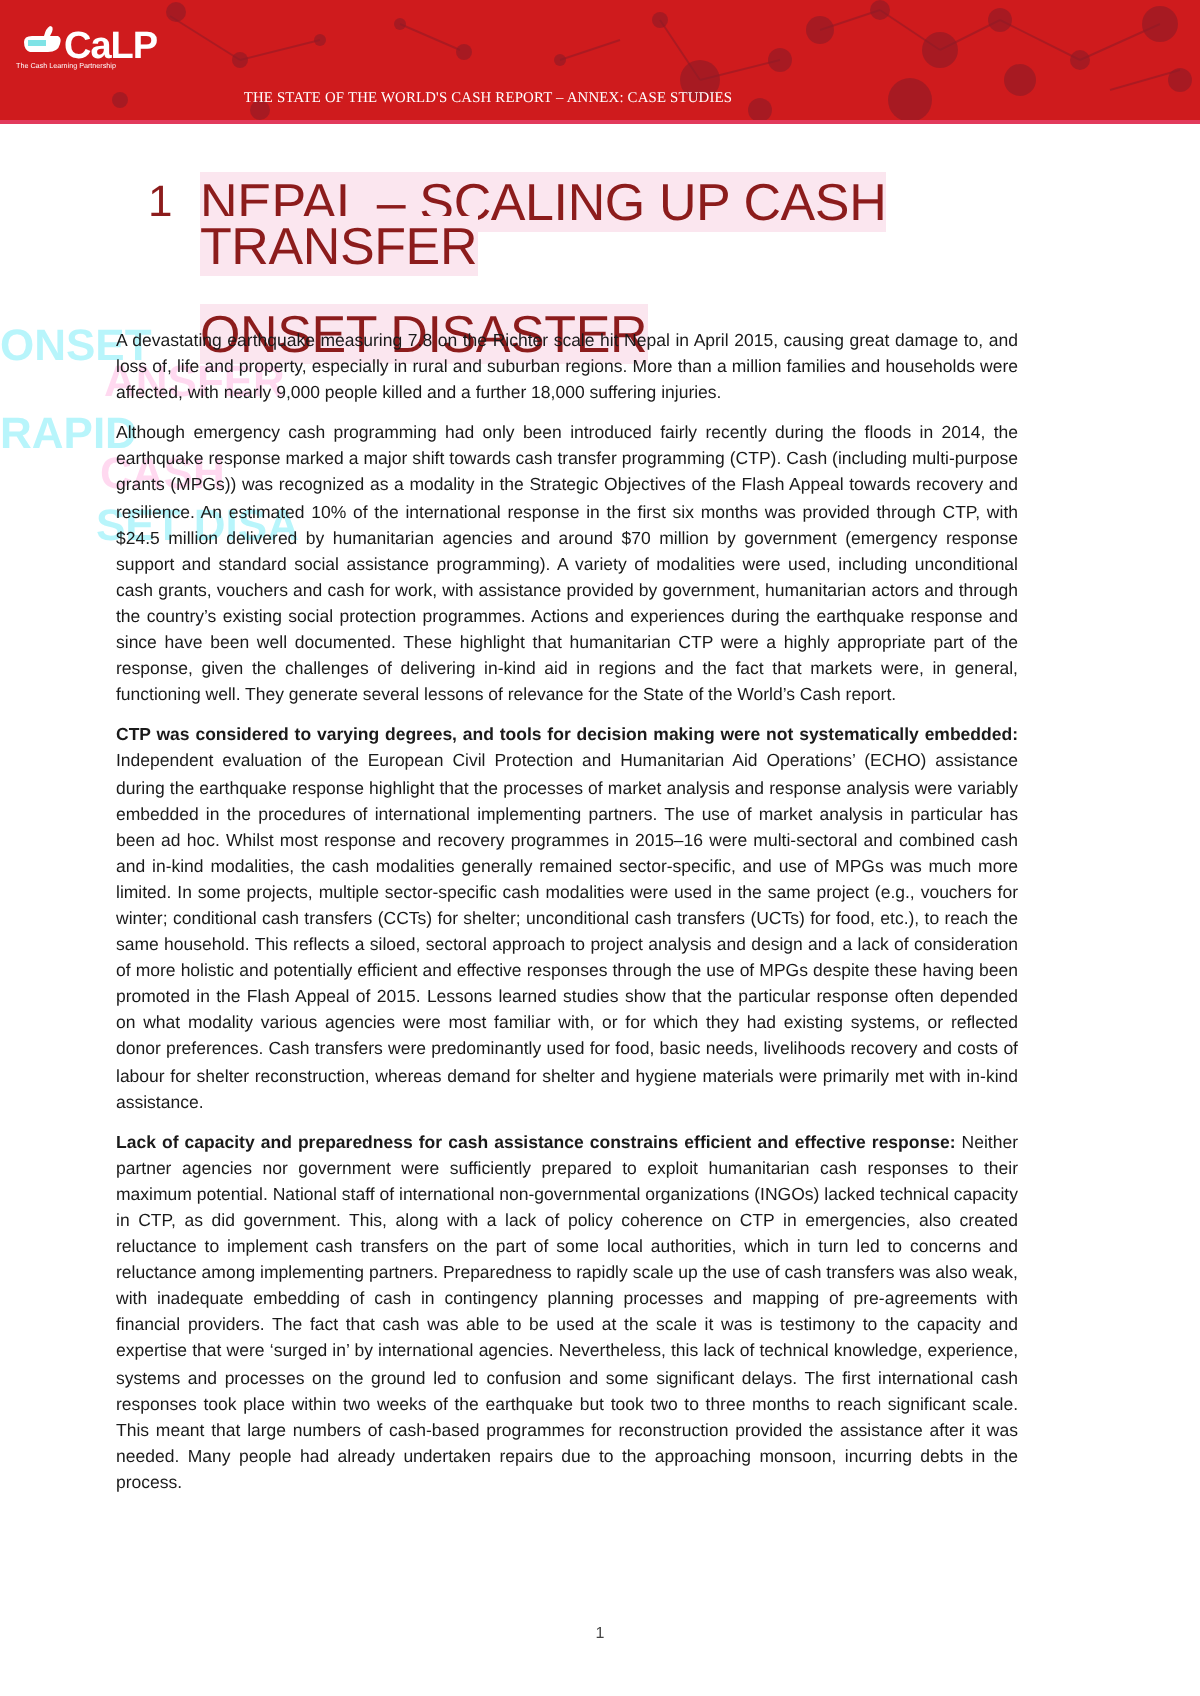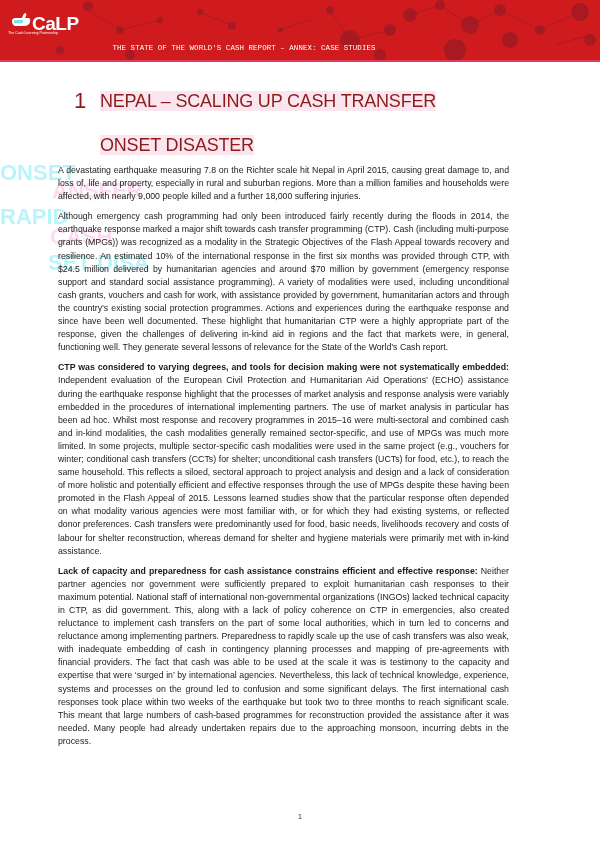--- a/index.html
+++ b/index.html
@@ -9,27 +9,27 @@
     background: #cf1b1d; overflow: hidden;
   }
   .header svg.net { position: absolute; left: 0; top: 0; }
   .header .bottom-line { position: absolute; left: 0; bottom: 0; width: 600px; height: 2px; background: #e23a5c; }
   .logo { position: absolute; left: 8px; top: 12px; width: 60px; height: 26px; }
   .logo .hand { position: absolute; left: 2px; top: 0; width: 22px; height: 16px; }
   .logo .brand { position: absolute; left: 24px; top: 1px; color: #ffffff; font-weight: bold; font-size: 19px; letter-spacing: -0.5px; font-family: "Liberation Sans", sans-serif; }
   .logo .tagline { position: absolute; left: 0; top: 19px; color: #ffffff; font-size: 3.6px; white-space: nowrap; font-family: "Liberation Sans", sans-serif; }
   .header-title {
     position: absolute; left: 0; top: 44px; width: 488px; text-align: center;
-    color: #ffffff; font-size: 7.4px; letter-spacing: 0.1px; font-family: Liberation Mono, monospace;
+    color: #ffffff; font-size: 7.4px; letter-spacing: 0.1px; font-family: Liberation Serif, serif;
   }
   .ghost { position: absolute; color: rgba(0,220,240,0.28); font-weight: bold; font-size: 22px; line-height: 22px; white-space: nowrap; pointer-events: none; }
   .ghost.pink { color: rgba(255,120,200,0.28); margin-left: 48px; }
   .title-block { position: absolute; left: 74px; top: 90px; width: 420px; }
   .title-num { position: absolute; left: 0; top: 0; color: #8c1c1c; font-size: 22px; line-height: 22px; }
-  .title-text { position: absolute; left: 26px; top: 0; width: 400px; color: #8c1c1c; font-size: 18px; line-height: 22px; letter-spacing: -0.2px; }
+  .title-text { position: absolute; left: 26px; top: 0; width: 400px; color: #8c1c1c; font-size: 26px; line-height: 22px; letter-spacing: -0.2px; }
   .title-text span.line { display: inline; background: #fbe6ef; box-decoration-break: clone; -webkit-box-decoration-break: clone; }
   .body {
     position: absolute; left: 58px; top: 164px; width: 451px;
     font-size: 8.75px; line-height: 13.1px; color: #1a1a1a; text-align: justify;
     font-family: "Liberation Sans", sans-serif;
   }
   .body p { margin: 0 0 7px 0; }
   .body b { font-weight: bold; }
   .page-num { position: absolute; left: 0; top: 812px; width: 600px; text-align: center; font-size: 8px; color: #444; }
 </style>

